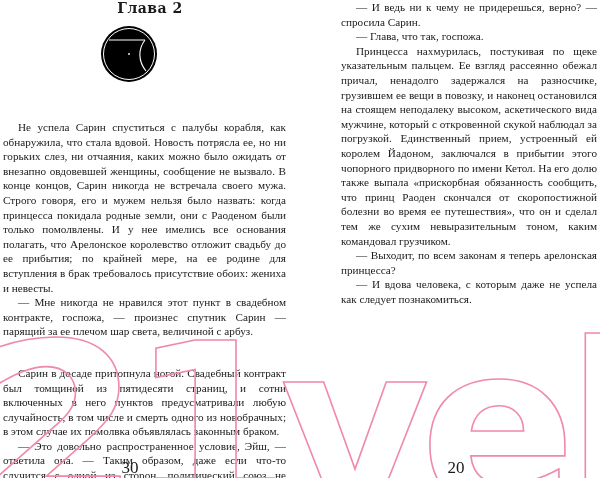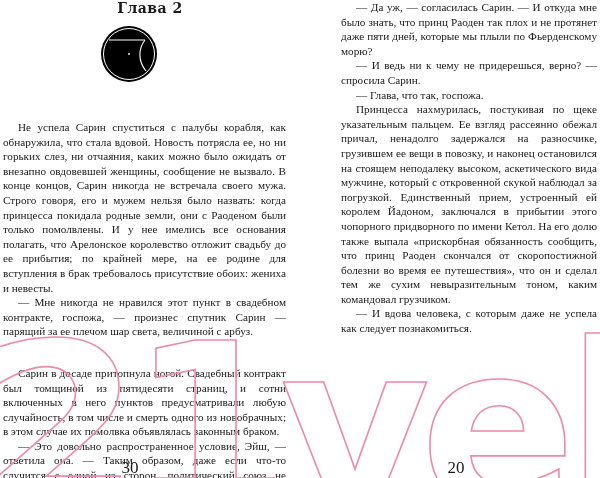--- a/index.html
+++ b/index.html
@@ -55,24 +55,24 @@
       <p>— Мне никогда не нравился этот пункт в свадебном контракте, госпожа, — произнес спутник Сарин — парящий за ее плечом шар света, величиной с арбуз.</p>
       <p class="gap">Сарин в досаде притопнула ногой. Свадебный контракт был томщиной из пятидесяти страниц, и сотни включенных в него пунктов предусматривали любую случайность, в том числе и смерть одного из новобрачных; в этом случае их помолвка объявлялась законным браком.</p>
       <p>— Это довольно распространенное условие, Эйш, — ответила она. — Таким образом, даже если что-то случится с одной из сторон, политический союз не пострадает. Правда, еще никому не приходило в голову воплотить его в жизнь.</p>
 
     </div>
     <div class="page-num">30</div>
   </div>
 
   <div class="page page-right">
     <div class="text" style="top:0px;">
-      <p>— Да уж, — согласилась Сарин. — И откуда мне было знать, что принц Раоден так плох и не протянет даже пяти дней, которые мы плыли по Фьерденскому морю?</p>
       <p>— И ведь ни к чему не придерешься, верно? — спросила Сарин.</p>
       <p>— Глава, что так, госпожа.</p>
       <p>Принцесса нахмурилась, постукивая по щеке указательным пальцем. Ее взгляд рассеянно обежал причал, ненадолго задержался на разносчике, грузившем ее вещи в повозку, и наконец остановился на стоящем неподалеку высоком, аскетического вида мужчине, который с откровенной скукой наблюдал за погрузкой. Единственный прием, устроенный ей королем Йадоном, заключался в прибытии этого чопорного придворного по имени Кетол. На его долю также выпала «прискорбная обязанность сообщить, что принц Раоден скончался от скоропостижной болезни во время ее путешествия», что он и сделал тем же сухим невыразительным тоном, каким командовал грузчиком.</p>
+      <p>— Выходит, по всем законам я теперь арелонская принцесса?</p>
       <p>— И вдова человека, с которым даже не успела как следует познакомиться.</p>
 
     </div>
     <div class="page-num">20</div>
   </div>
 
   <svg class="watermark" viewBox="0 0 600 160">
     <text x="-20" y="190" font-family="DejaVu Sans, sans-serif" font-weight="bold" font-size="230" fill="none" stroke="#f08aa8" stroke-width="1.6" letter-spacing="-10">21vek.by</text>
   </svg>
 

